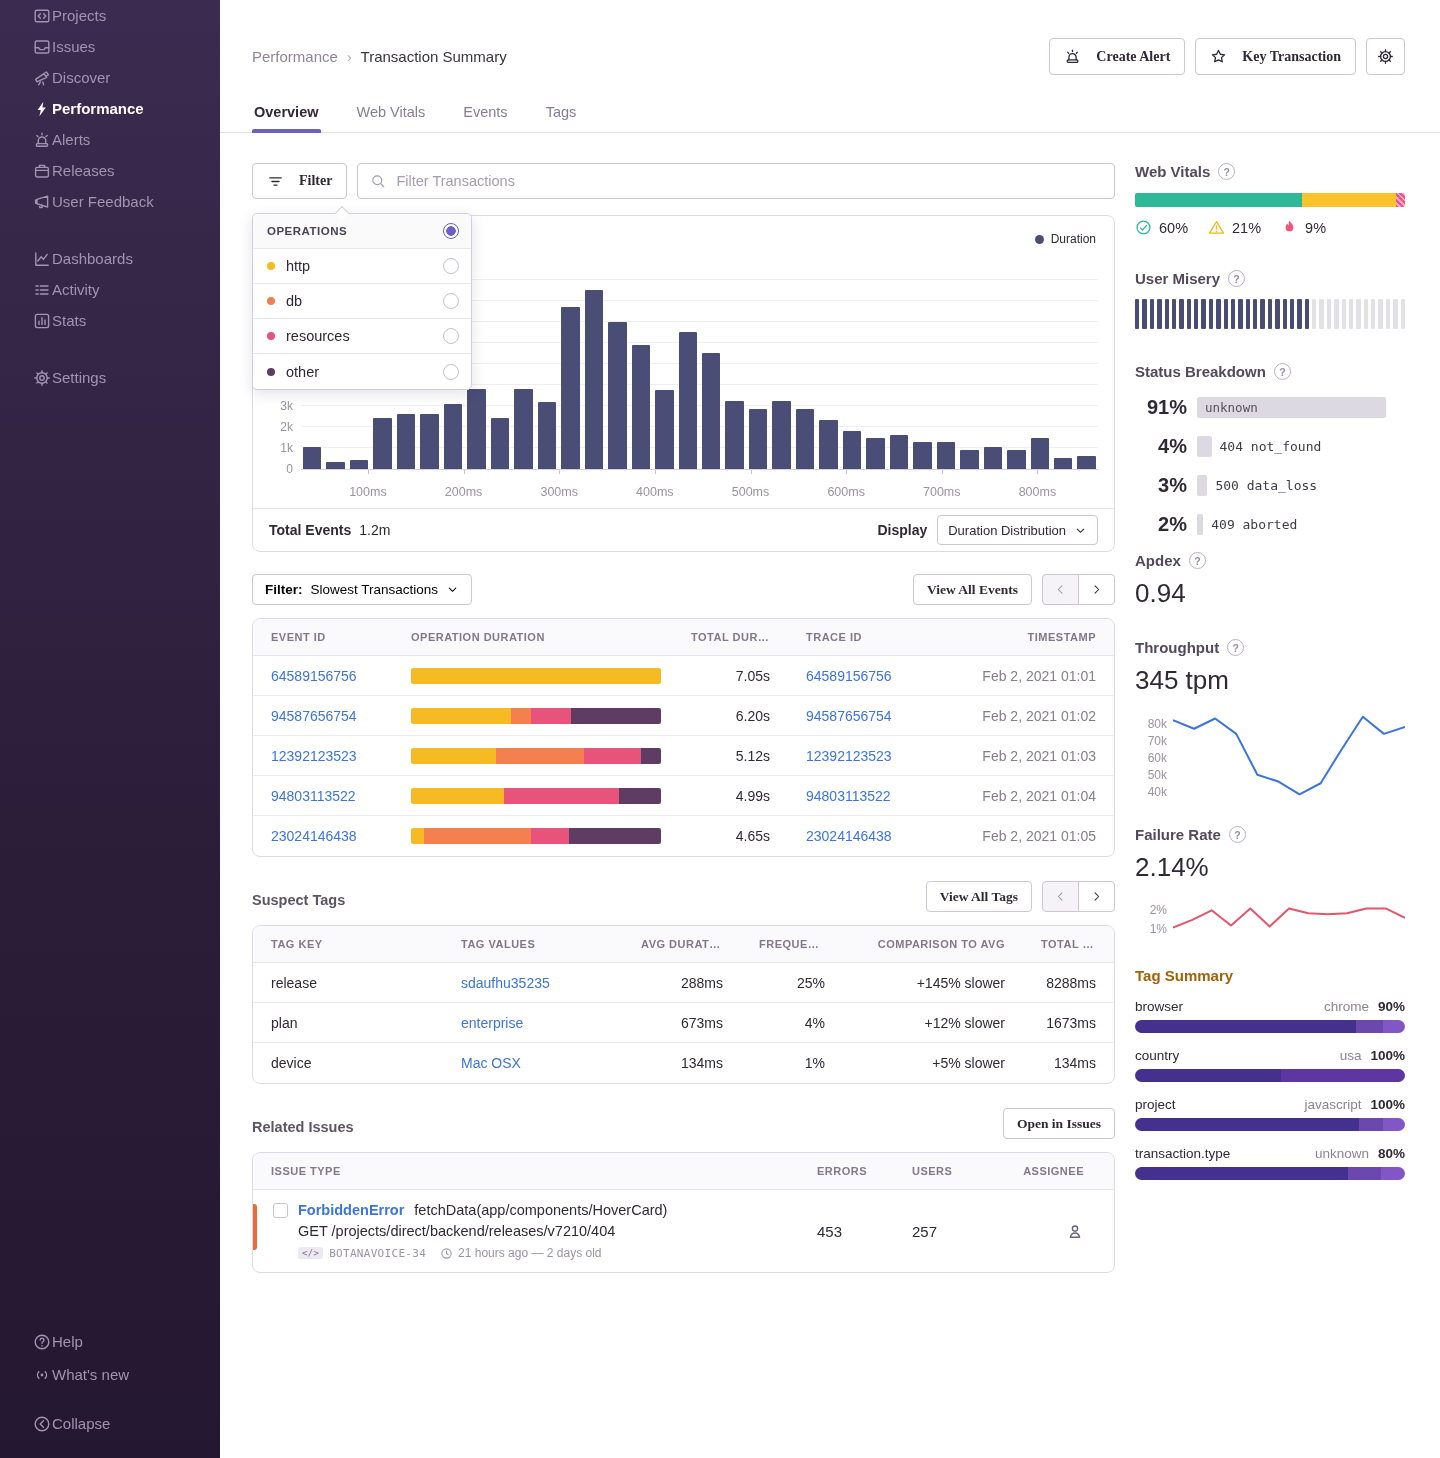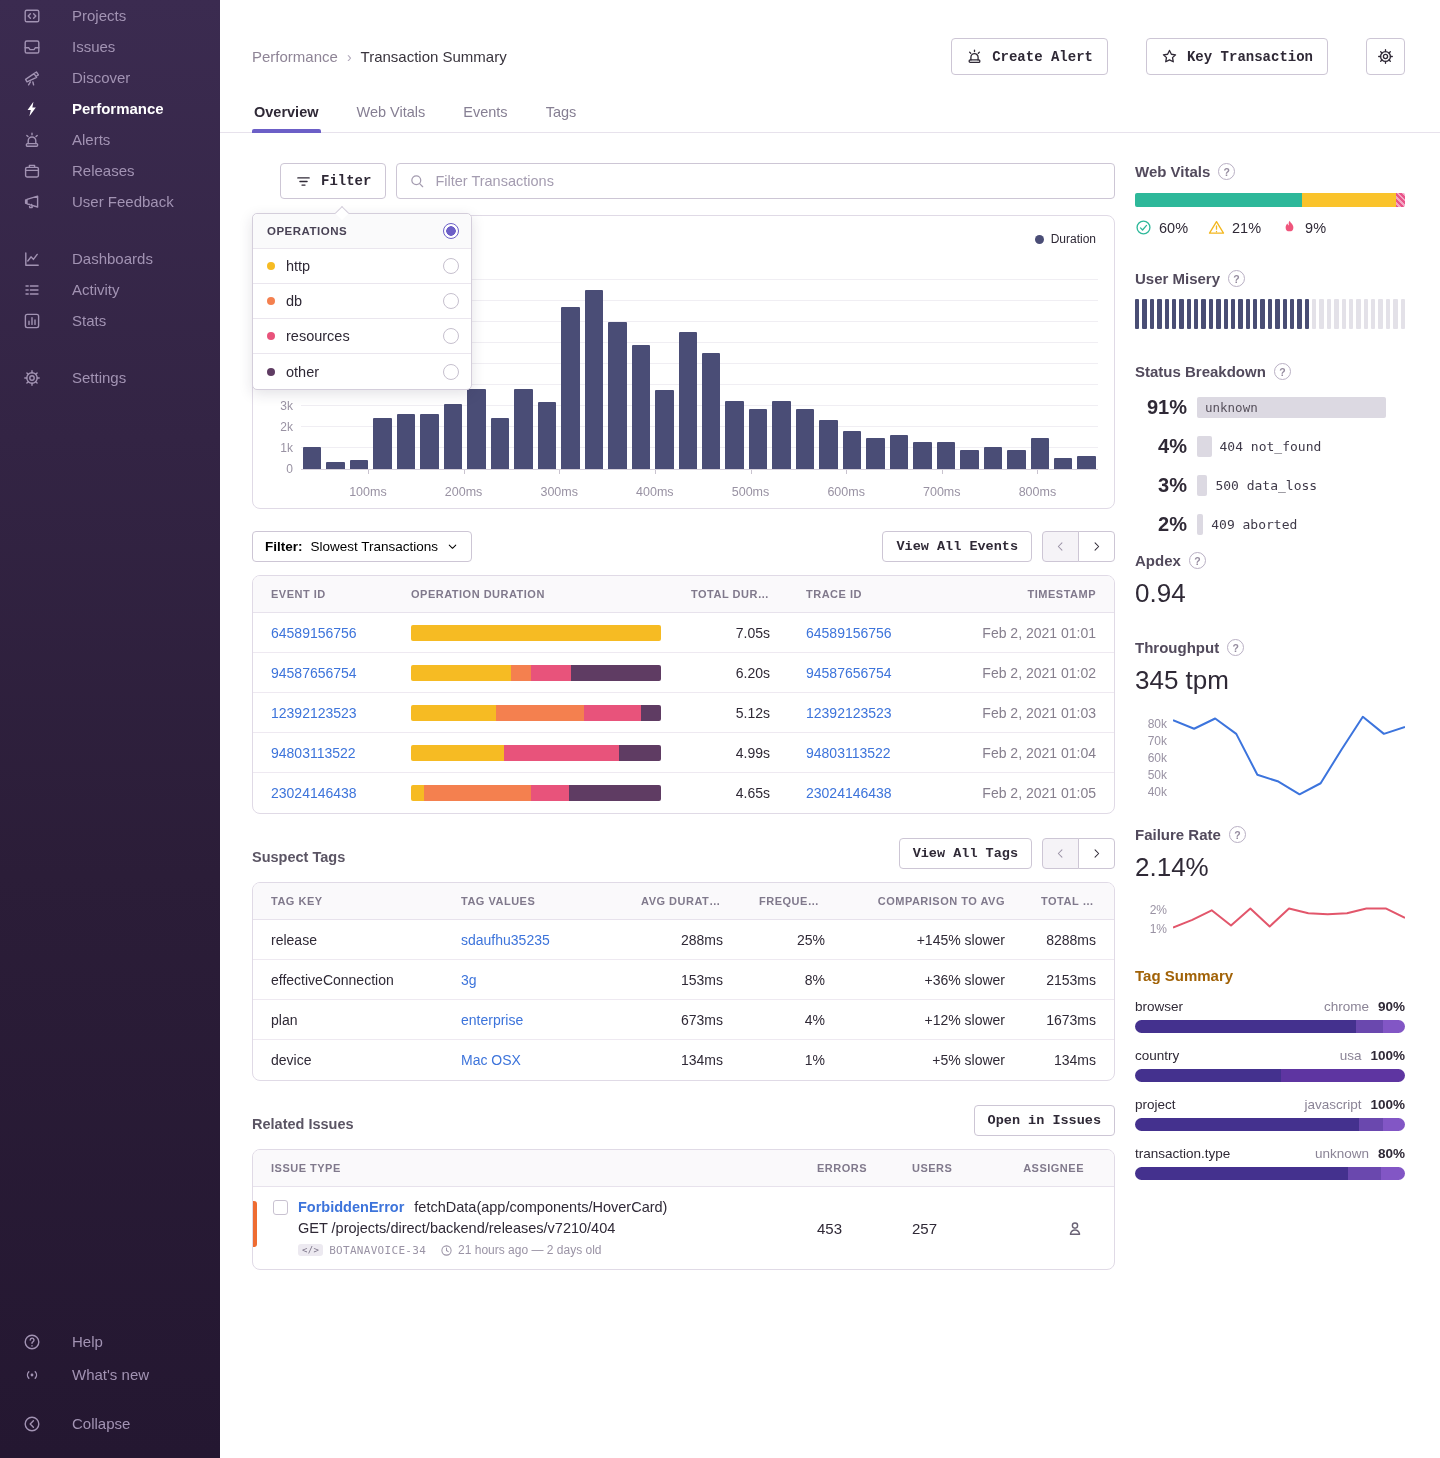--- a/index.html
+++ b/index.html
@@ -9,38 +9,38 @@
   
   .sidebar { width:220px; height:100%; background:linear-gradient(180deg,#3b2b50 0%,#2b1d38 60%,#241731 100%);
     display:flex; flex-direction:column; flex-shrink:0; }
   .brand { display:flex; align-items:center; gap:12px; padding:20px 14px 24px 16px; }
   .logo-box { width:38px; height:38px; background:#fff; border-radius:8px; display:flex; align-items:center; justify-content:center; flex-shrink:0; }
   .brand-text { line-height:1.25; }
   .brand-org { color:#fff; font-size:14px; font-weight:bold; }
   .brand-user { color:#a697b5; font-size:13px; }
   .nav { flex:1; }
   .nav-group { margin-bottom:26px; }
-  .nav-item { display:flex; align-items:center; gap:31px; height:31px; padding-left:23px; color:#a293b3; font-size:15px; cursor:pointer; }
+  .nav-item { display:flex; align-items:center; gap:1px; height:31px; padding-left:23px; color:#a293b3; font-size:15px; cursor:pointer;margin-left:10px; }
   .nav-item .ic { display:flex; width:18px; height:18px; }
   .nav-item.active { color:#fff; font-weight:bold; }
   .sidebar-footer { padding-bottom:18px; }
   .sidebar-footer .nav-item { height:33px; }
   .sidebar-footer .spacer { height:16px; }
   svg.i { stroke:currentColor; fill:none; stroke-width:1.4; stroke-linecap:round; stroke-linejoin:round; display:block; }
 
   
   .main { flex:1; padding:0 35px 0 32px; position:relative; }
   .topbar { margin-top:38px; display:flex; justify-content:space-between; align-items:center; height:37px; }
   .breadcrumb { font-size:15px; color:#8e8496; display:flex; align-items:center; gap:9px; }
   .breadcrumb .crumb-link { cursor:pointer; }
   .breadcrumb .sep { color:#b0a8ba; font-size:14px; }
   .breadcrumb .current { color:#39343d; }
   .top-buttons { display:flex; gap:10px; }
-  .btn { display:inline-flex; align-items:center; gap:9px; background:#fff; border:1px solid #cdc6d5; border-radius:4px;
-    padding:0 14px; height:37px; font-size:14px; font-weight:bold; color:#2f2936; cursor:pointer; font-family:Liberation Mono, monospace;margin-left:28px; }
+  .btn { display:inline-flex; align-items:center; gap:15px; background:#fff; border:1px solid #cdc6d5; border-radius:4px;
+    padding:0 14px; height:37px; font-size:14px; font-weight:bold; color:#2f2936; cursor:pointer; font-family:Liberation Serif, serif; }
   .btn .ic { display:flex; width:17px; height:17px; }
   .btn.icon-only { padding:0 10px; }
   .page-title { margin-top:25px; font-size:26px; font-weight:600; color:#2f2936; letter-spacing:.2px; }
   .tabs { margin:23px -35px 0 -32px; padding:0 35px 0 32px; display:flex; gap:34px; border-bottom:1px solid #e7e2ec; }
   .tab { font-size:14.5px; color:#867f93; padding:6px 2px 12px; cursor:pointer; position:relative; }
   .tab.active { color:#2f2936; font-weight:bold; }
   .tab.active::after { content:""; position:absolute; left:0; right:0; bottom:-1px; height:4px; background:#6c5fc7; border-radius:2px 2px 0 0; }
 
   .content { display:flex; gap:20px; margin-top:30px; }
   .col-left { width:863px; flex-shrink:0; position:relative; }
@@ -490,20 +490,37 @@
               <div class="xtick" style="left: 56.4%; bottom: -5px;"></div>
               <div class="xlab" style="left: 56.4%; bottom: -30px;">500ms</div>
               <div class="xtick" style="left: 68.4%; bottom: -5px;"></div>
               <div class="xlab" style="left: 68.4%; bottom: -30px;">600ms</div>
               <div class="xtick" style="left: 80.4%; bottom: -5px;"></div>
               <div class="xlab" style="left: 80.4%; bottom: -30px;">700ms</div>
               <div class="xtick" style="left: 92.4%; bottom: -5px;"></div>
               <div class="xlab" style="left: 92.4%; bottom: -30px;">800ms</div>
             </div>
         </div>
+        <div class="chart-footer">
+          <div class="cf-left">
+            <b>Total Events</b>
+            <span>1.2m</span>
+          </div>
+          <div class="cf-right">
+            <b>Display</b>
+            <button class="mini-select">
+              <span>Duration Distribution</span>
+              <span class="ic">
+                <svg class="i" viewBox="0 0 18 18" width="13" height="13">
+                    <path d="m4.5 7 4.5 4.5L13.5 7"></path>
+                  </svg>
+              </span>
+            </button>
+          </div>
+        </div>
       </div>
 
       <div class="ctl-row">
         <button class="filter-select">
           <b>Filter:</b>
           <span>Slowest Transactions</span>
           <span class="ic">
             <svg class="i" viewBox="0 0 18 18" width="13" height="13">
                 <path d="m4.5 7 4.5 4.5L13.5 7"></path>
               </svg>
@@ -637,28 +654,20 @@
             <div class="cell r">COMPARISON TO AVG</div>
             <div class="cell r">TOTAL TIME LOST</div>
           </div>
           <div class="tbl-row tags-grid">
             <div class="cell">release</div>
             <div class="cell"><a class="link">sdaufhu35235</a></div>
             <div class="cell r">288ms</div>
             <div class="cell r">25%</div>
             <div class="cell r">+145% slower</div>
             <div class="cell r">8288ms</div>
-          </div>
-          <div class="tbl-row tags-grid">
-            <div class="cell">effectiveConnection</div>
-            <div class="cell"><a class="link">3g</a></div>
-            <div class="cell r">153ms</div>
-            <div class="cell r">8%</div>
-            <div class="cell r">+36% slower</div>
-            <div class="cell r">2153ms</div>
           </div>
           <div class="tbl-row tags-grid">
             <div class="cell">plan</div>
             <div class="cell"><a class="link">enterprise</a></div>
             <div class="cell r">673ms</div>
             <div class="cell r">4%</div>
             <div class="cell r">+12% slower</div>
             <div class="cell r">1673ms</div>
           </div>
           <div class="tbl-row tags-grid">

